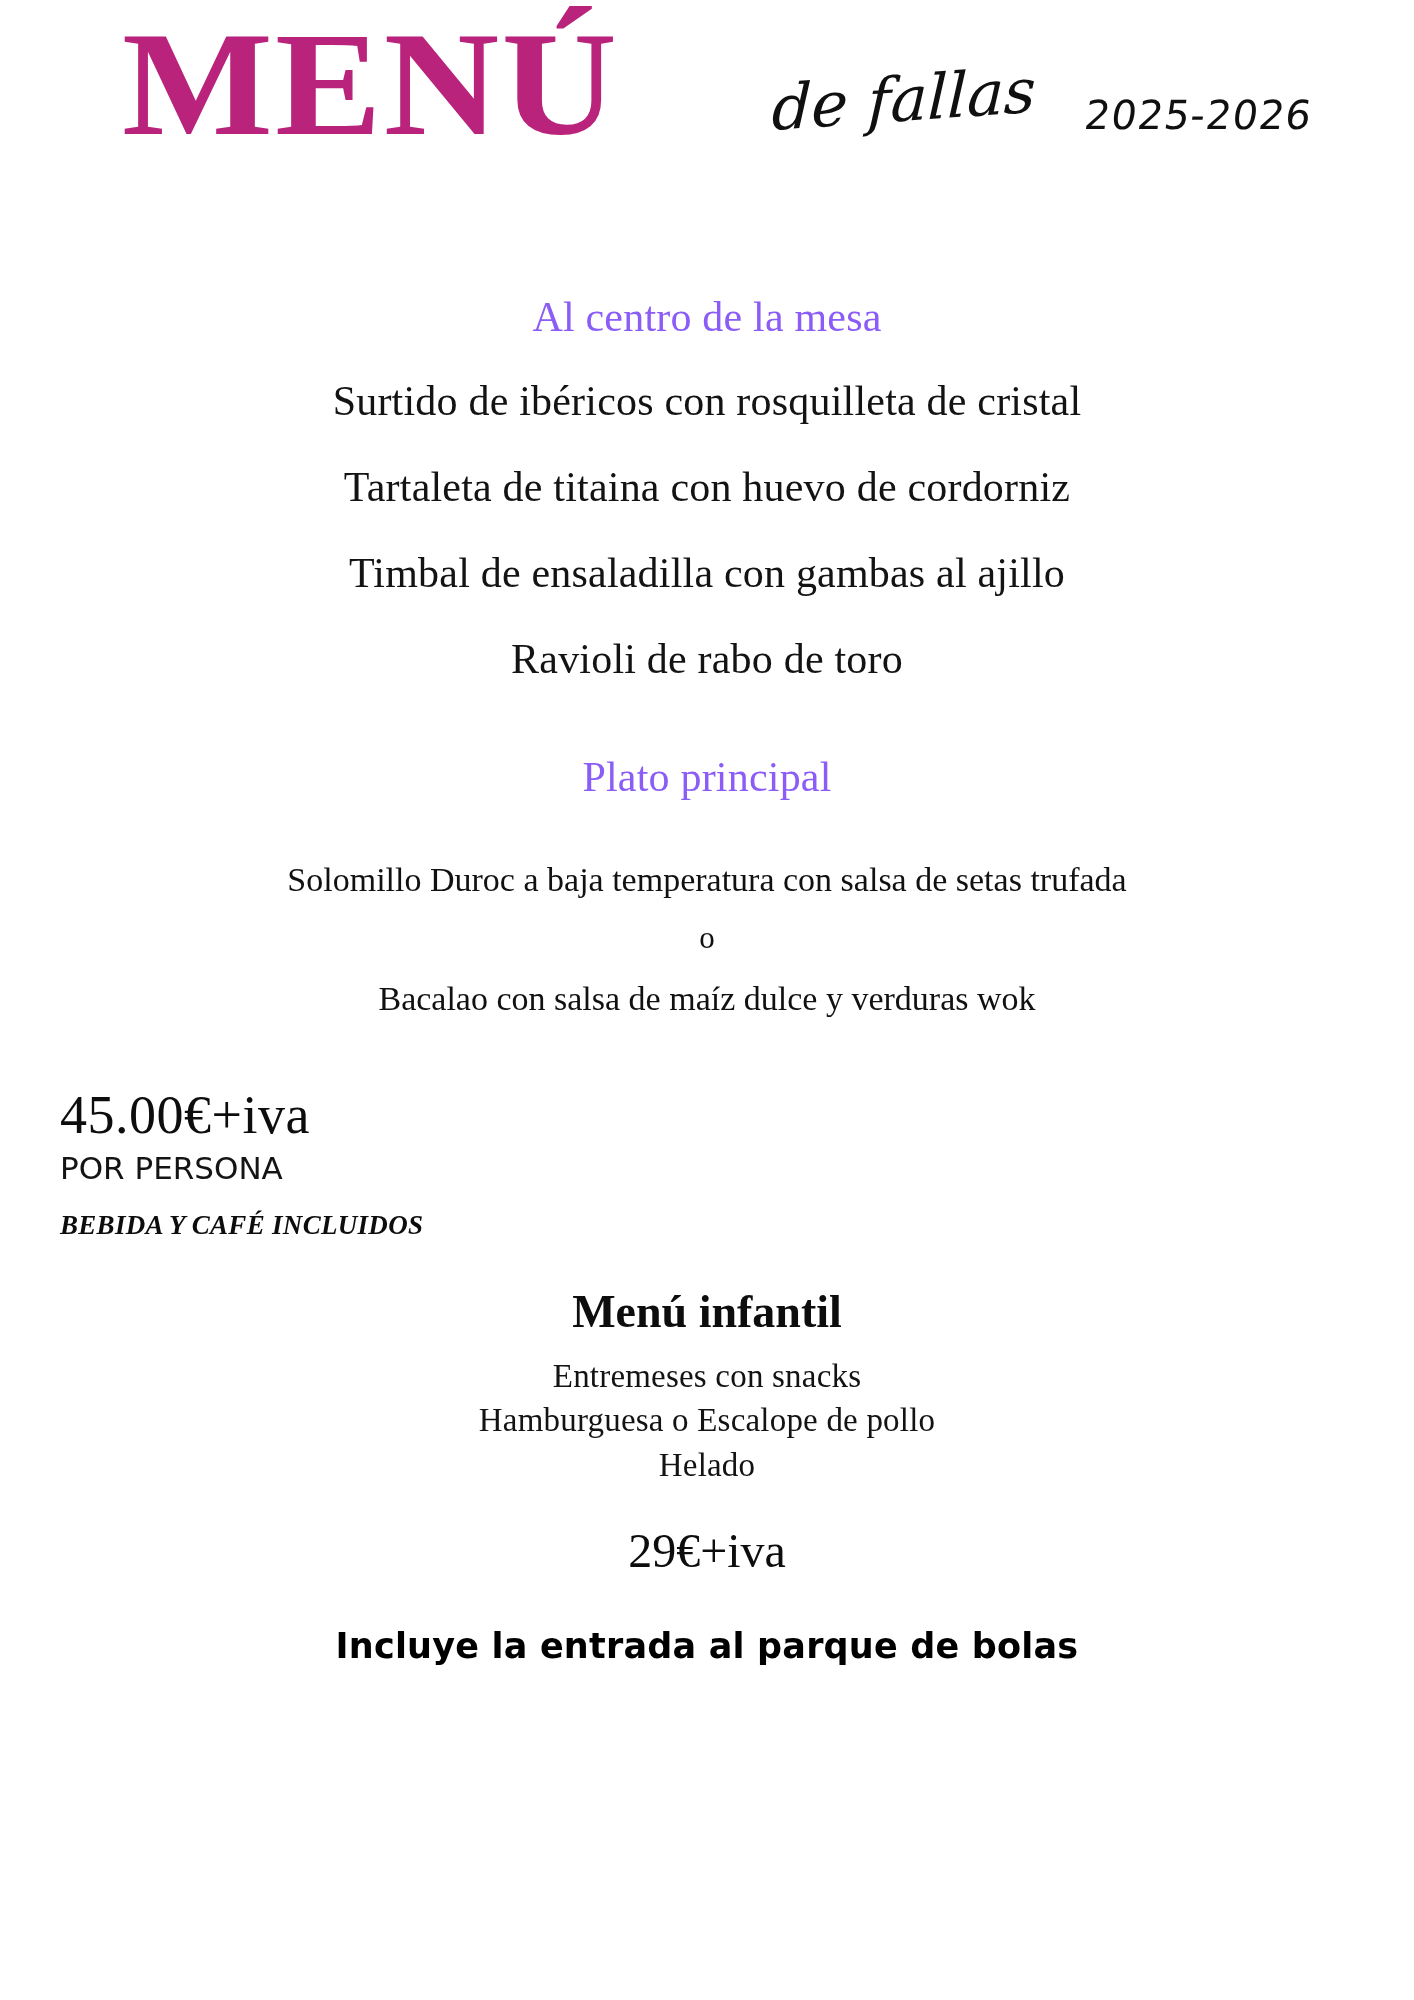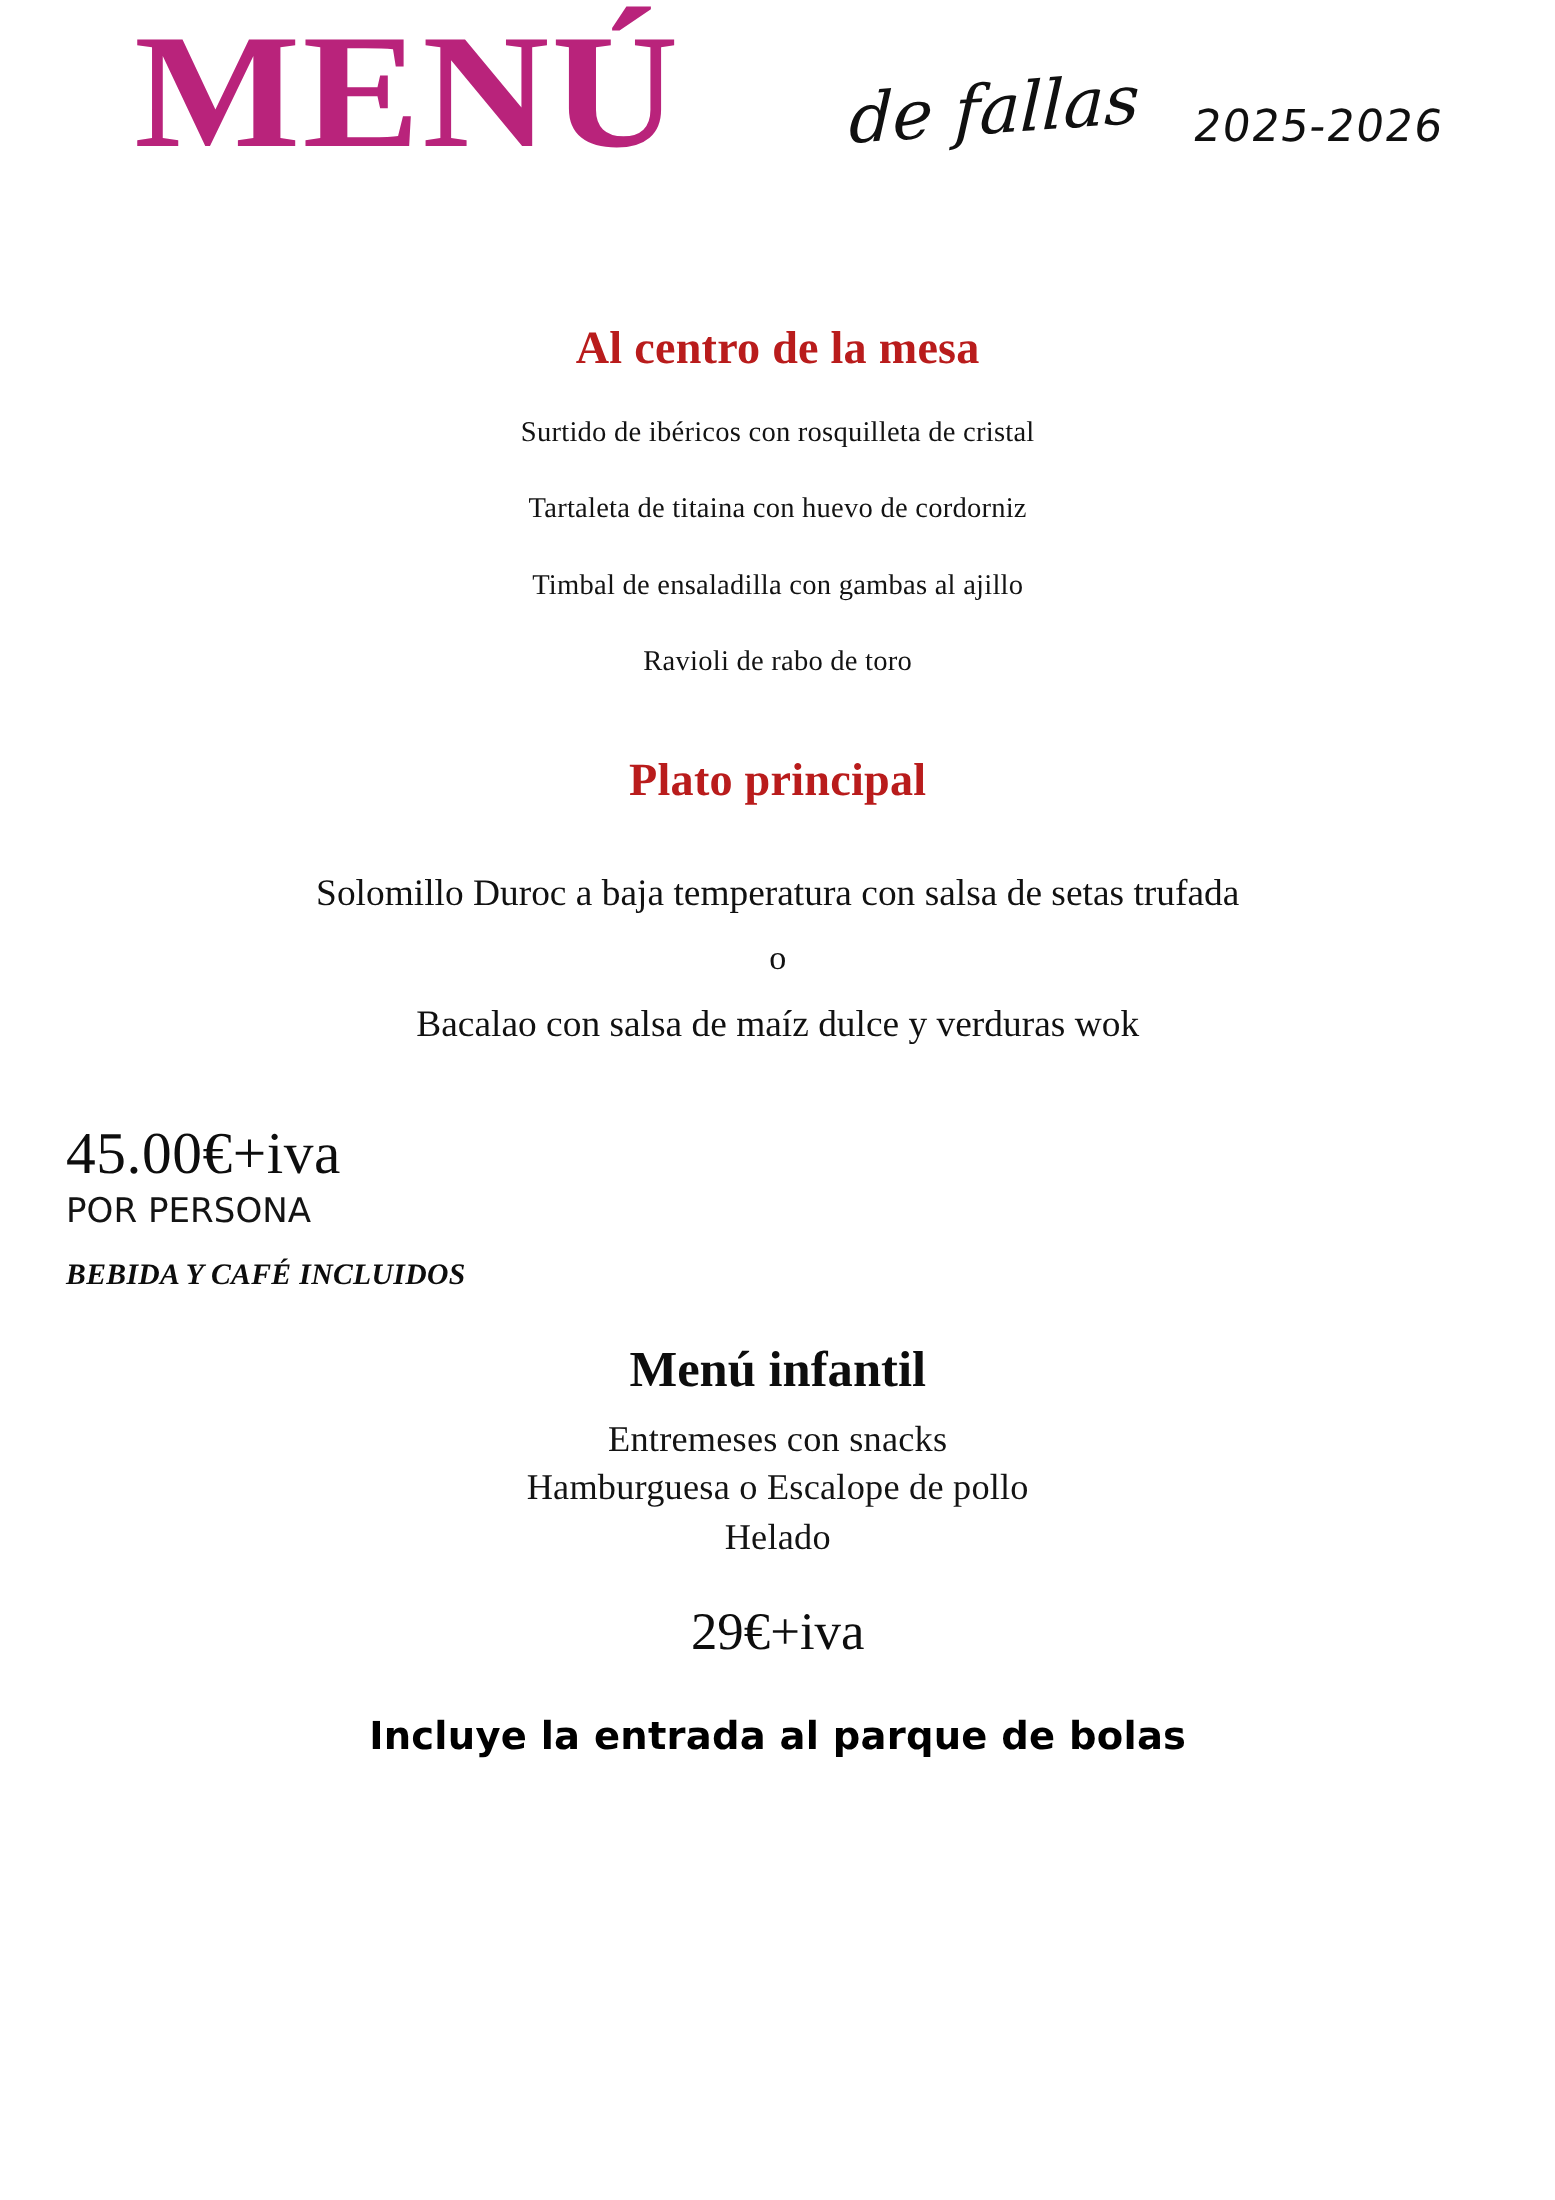--- a/index.html
+++ b/index.html
@@ -65,29 +65,29 @@
     transform: skewX(-8deg);
     transform-origin: left center;
   }
 
   
   .section {
     text-align: center;
   }
   .section-title {
     font-family: "Liberation Serif", serif;
-    font-weight: 700;
+    font-weight: 400;
     font-size: 42px;
     letter-spacing: 0.2px;
     margin: 0;
-    color: #b91c1c;
+    color: #8b5cf6;
   }
   .dish {
     font-family: "Liberation Serif", serif;
-    font-size: 26px;
+    font-size: 42px;
     color: #131313;
     letter-spacing: 0.2px;
     line-height: 1.05;
   }
 
   .s1-title { margin-top: 78px; }
   .s1-list { margin-top: 38px; }
   .s1-list .dish { margin-bottom: 42px; }
   .s1-list .dish:last-child { margin-bottom: 0; }
 

